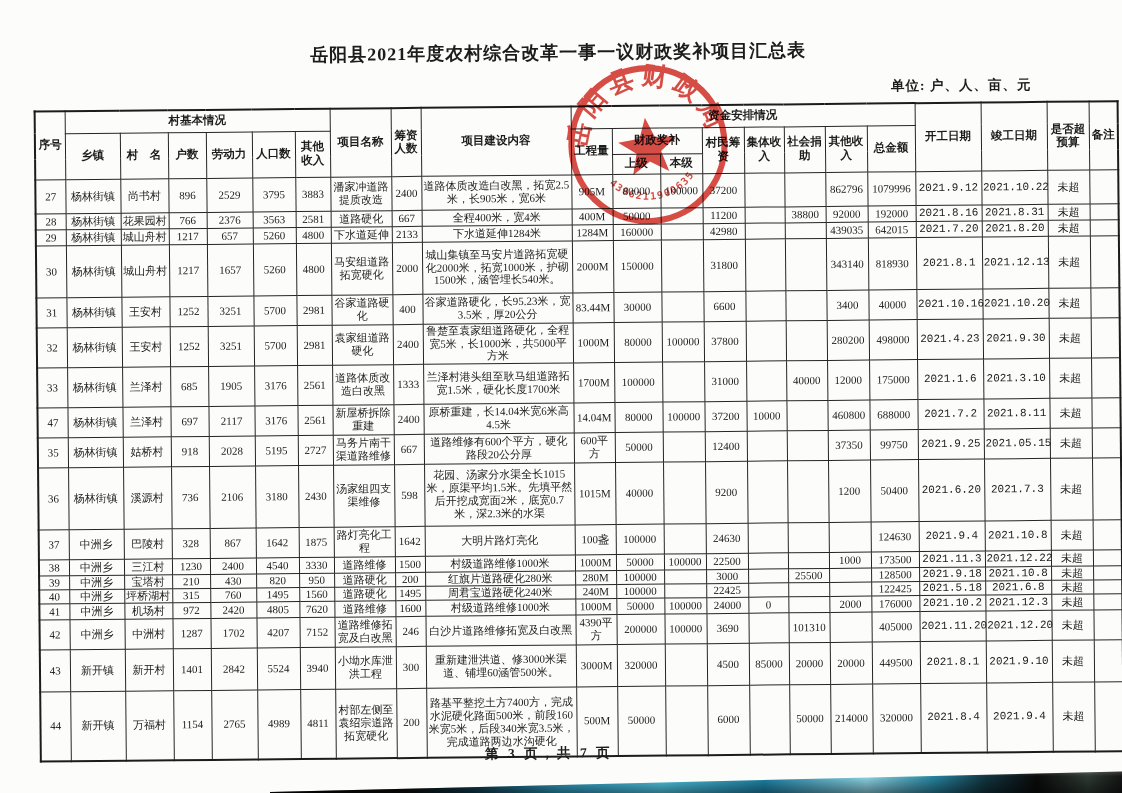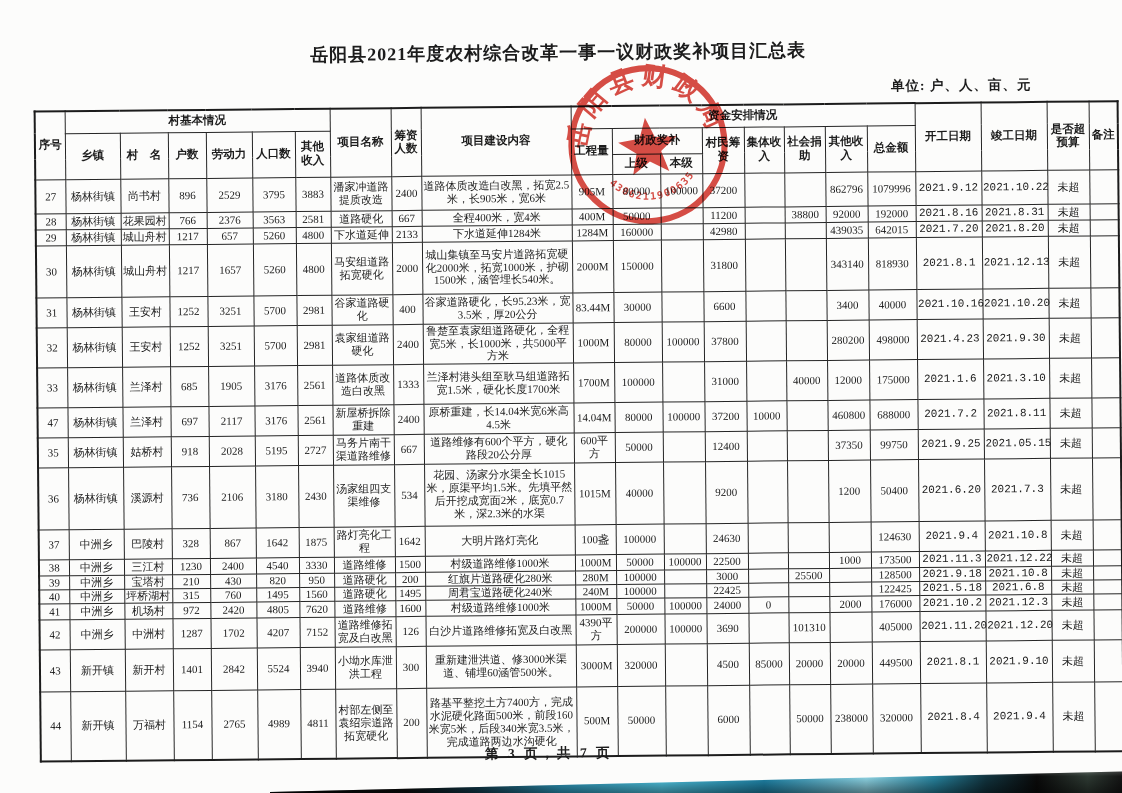--- a/index.html
+++ b/index.html
@@ -342,21 +342,21 @@
         </tr>
         <tr style="height: 62px;">
           <td class="c0">36</td>
           <td class="c1">杨林街镇</td>
           <td class="c2">溪源村</td>
           <td class="c3">736</td>
           <td class="c4">2106</td>
           <td class="c5">3180</td>
           <td class="c6">2430</td>
           <td class="c7">汤家组四支渠维修</td>
-          <td class="c8">534</td>
+          <td class="c8">598</td>
           <td class="c9">花园、汤家分水渠全长1015米，原渠平均1.5米。先填平然后开挖成宽面2米，底宽0.7米，深2.3米的水渠</td>
           <td class="c10">1015M</td>
           <td class="c11">40000</td>
           <td class="c12"></td>
           <td class="c13">9200</td>
           <td class="c14"></td>
           <td class="c15"></td>
           <td class="c16">1200</td>
           <td class="c17">50400</td>
           <td class="c18">2021.6.20</td>
@@ -486,21 +486,21 @@
         </tr>
         <tr style="height: 30px;">
           <td class="c0">42</td>
           <td class="c1">中洲乡</td>
           <td class="c2">中洲村</td>
           <td class="c3">1287</td>
           <td class="c4">1702</td>
           <td class="c5">4207</td>
           <td class="c6">7152</td>
           <td class="c7">道路维修拓宽及白改黑</td>
-          <td class="c8">126</td>
+          <td class="c8">246</td>
           <td class="c9">白沙片道路维修拓宽及白改黑</td>
           <td class="c10">4390平方</td>
           <td class="c11">200000</td>
           <td class="c12">100000</td>
           <td class="c13">3690</td>
           <td class="c14"></td>
           <td class="c15">101310</td>
           <td class="c16"></td>
           <td class="c17">405000</td>
           <td class="c18">2021.11.20</td>
@@ -542,21 +542,21 @@
           <td class="c6">4811</td>
           <td class="c7">村部左侧至袁绍宗道路拓宽硬化</td>
           <td class="c8">200</td>
           <td class="c9">路基平整挖土方7400方，完成水泥硬化路面500米，前段160米宽5米，后段340米宽3.5米，完成道路两边水沟硬化</td>
           <td class="c10">500M</td>
           <td class="c11">50000</td>
           <td class="c12"></td>
           <td class="c13">6000</td>
           <td class="c14"></td>
           <td class="c15">50000</td>
-          <td class="c16">238000</td>
+          <td class="c16">214000</td>
           <td class="c17">320000</td>
           <td class="c18">2021.8.4</td>
           <td class="c19">2021.9.4</td>
           <td class="c20">未超</td>
           <td class="c21"></td>
         </tr>
       </tbody>
   </table>
 
   <div class="footer">第 3 页，共 7 页</div>

